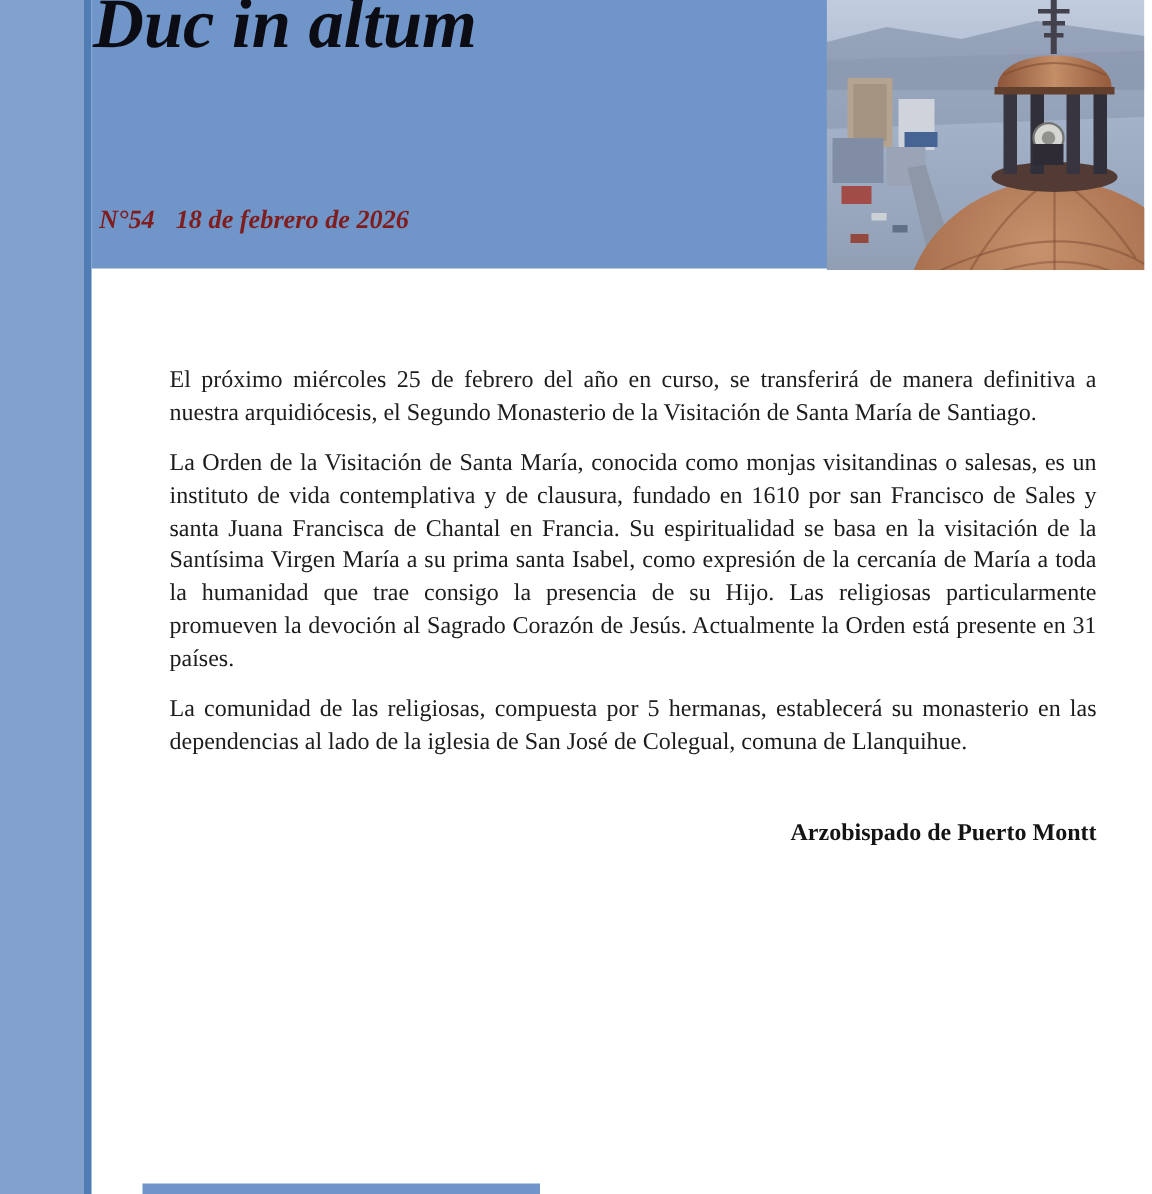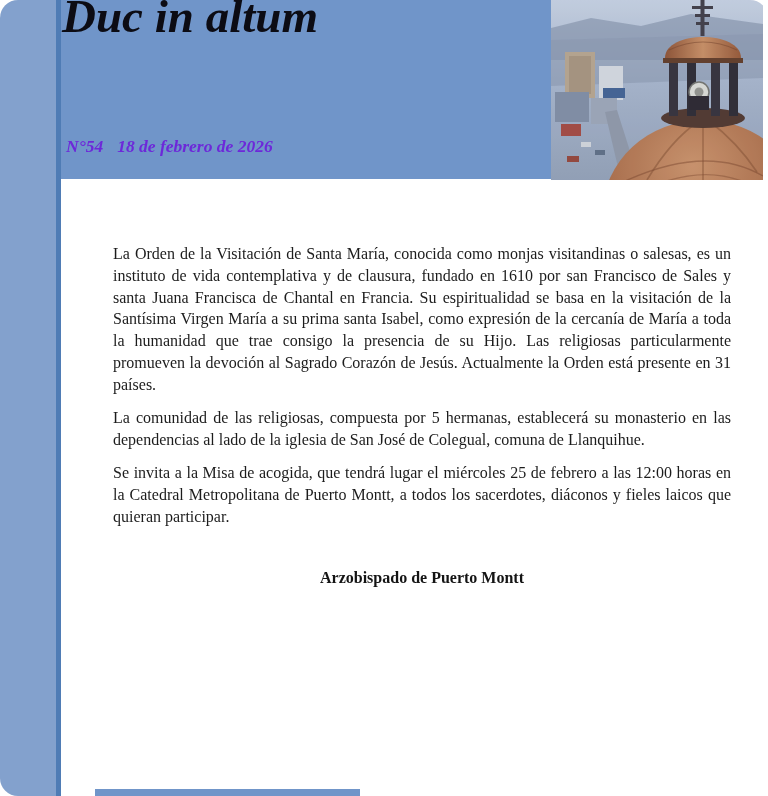--- a/index.html
+++ b/index.html
@@ -3,21 +3,20 @@
 <meta charset="utf-8">
 <style>
   html, body { margin: 0; padding: 0; background: #ffffff; }
   .page {
     position: relative;
     width: 768px;
     height: 796px;
     background: #ffffff;
     overflow: hidden;
     font-family: "Liberation Serif", "DejaVu Serif", serif;
-    border-radius: 18px;
   }
   .sidebar {
     position: absolute;
     left: 0; top: 0;
     width: 56px; height: 796px;
     background: #83a1cd;
   }
   .sidebar-divider {
     position: absolute;
     left: 56px; top: 0;
@@ -39,21 +38,21 @@
     line-height: 1.1;
     color: #0c0c14;
     white-space: nowrap;
   }
   .issue-line {
     position: absolute;
     left: 66px; top: 136px;
     font-style: italic;
     font-weight: bold;
     font-size: 17.5px;
-    color: #6d28d9;
+    color: #7f1d1d;
     white-space: nowrap;
   }
   .issue-date { margin-left: 14px; }
   .photo-frame {
     position: absolute;
     left: 551px; top: 0;
     width: 212px; height: 180px;
     overflow: hidden;
   }
   .article {
@@ -62,21 +61,21 @@
     width: 618px;
     font-size: 16px;
     line-height: 21.8px;
     color: #1c1c1c;
     text-align: justify;
   }
   .article p { margin: 0 0 11.5px 0; }
   .signature {
     margin-top: 39px;
     font-weight: bold;
-    text-align: center;
+    text-align: right;
     color: #141414;
   }
   .footer-band {
     position: absolute;
     left: 95px; bottom: 0;
     width: 265px; height: 7px;
     background: #7095c9;
   }
 </style>
 </head>
@@ -146,21 +145,21 @@
       <rect x="144" y="14" width="15" height="3" fill="#3a3740"></rect>
       <rect x="145" y="22" width="13" height="3" fill="#3a3740"></rect>
       <circle cx="148" cy="92" r="10" fill="#d9d9d3" stroke="#6f6f6a" stroke-width="1.5"></circle>
       <circle cx="148" cy="92" r="4.5" fill="#8f8f88"></circle>
       <rect x="138" y="96" width="20" height="14" fill="#241f28"></rect>
       <rect x="0" y="0" width="212" height="180" fill="#aebdd3" opacity="0.08"></rect>
     </svg>
   </div>
 
   <div class="article">
+    <p>El próximo miércoles 25 de febrero del año en curso, se transferirá de manera definitiva a nuestra arquidiócesis, el Segundo Monasterio de la Visitación de Santa María de Santiago.</p>
     <p>La Orden de la Visitación de Santa María, conocida como monjas visitandinas o salesas, es un instituto de vida contemplativa y de clausura, fundado en 1610 por san Francisco de Sales y santa Juana Francisca de Chantal en Francia. Su espiritualidad se basa en la visitación de la Santísima Virgen María a su prima santa Isabel, como expresión de la cercanía de María a toda la humanidad que trae consigo la presencia de su Hijo. Las religiosas particularmente promueven la devoción al Sagrado Corazón de Jesús. Actualmente la Orden está presente en 31 países.</p>
     <p>La comunidad de las religiosas, compuesta por 5 hermanas, establecerá su monasterio en las dependencias al lado de la iglesia de San José de Colegual, comuna de Llanquihue.</p>
-    <p>Se invita a la Misa de acogida, que tendrá lugar el miércoles 25 de febrero a las 12:00 horas en la Catedral Metropolitana de Puerto Montt, a todos los sacerdotes, diáconos y fieles laicos que quieran participar.</p>
     <div class="signature">Arzobispado de Puerto Montt</div>
   </div>
 
   <div class="footer-band"></div>
 
 </div>
 
 </body></html>

